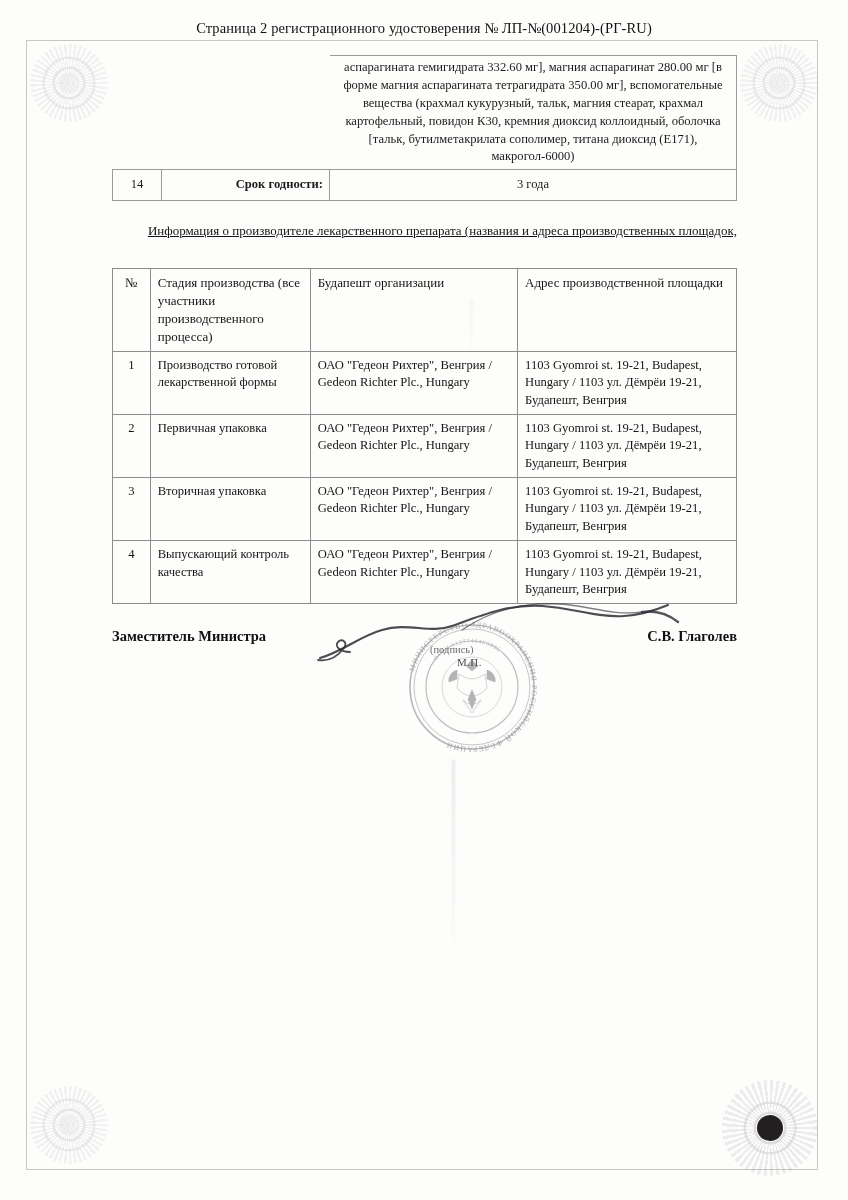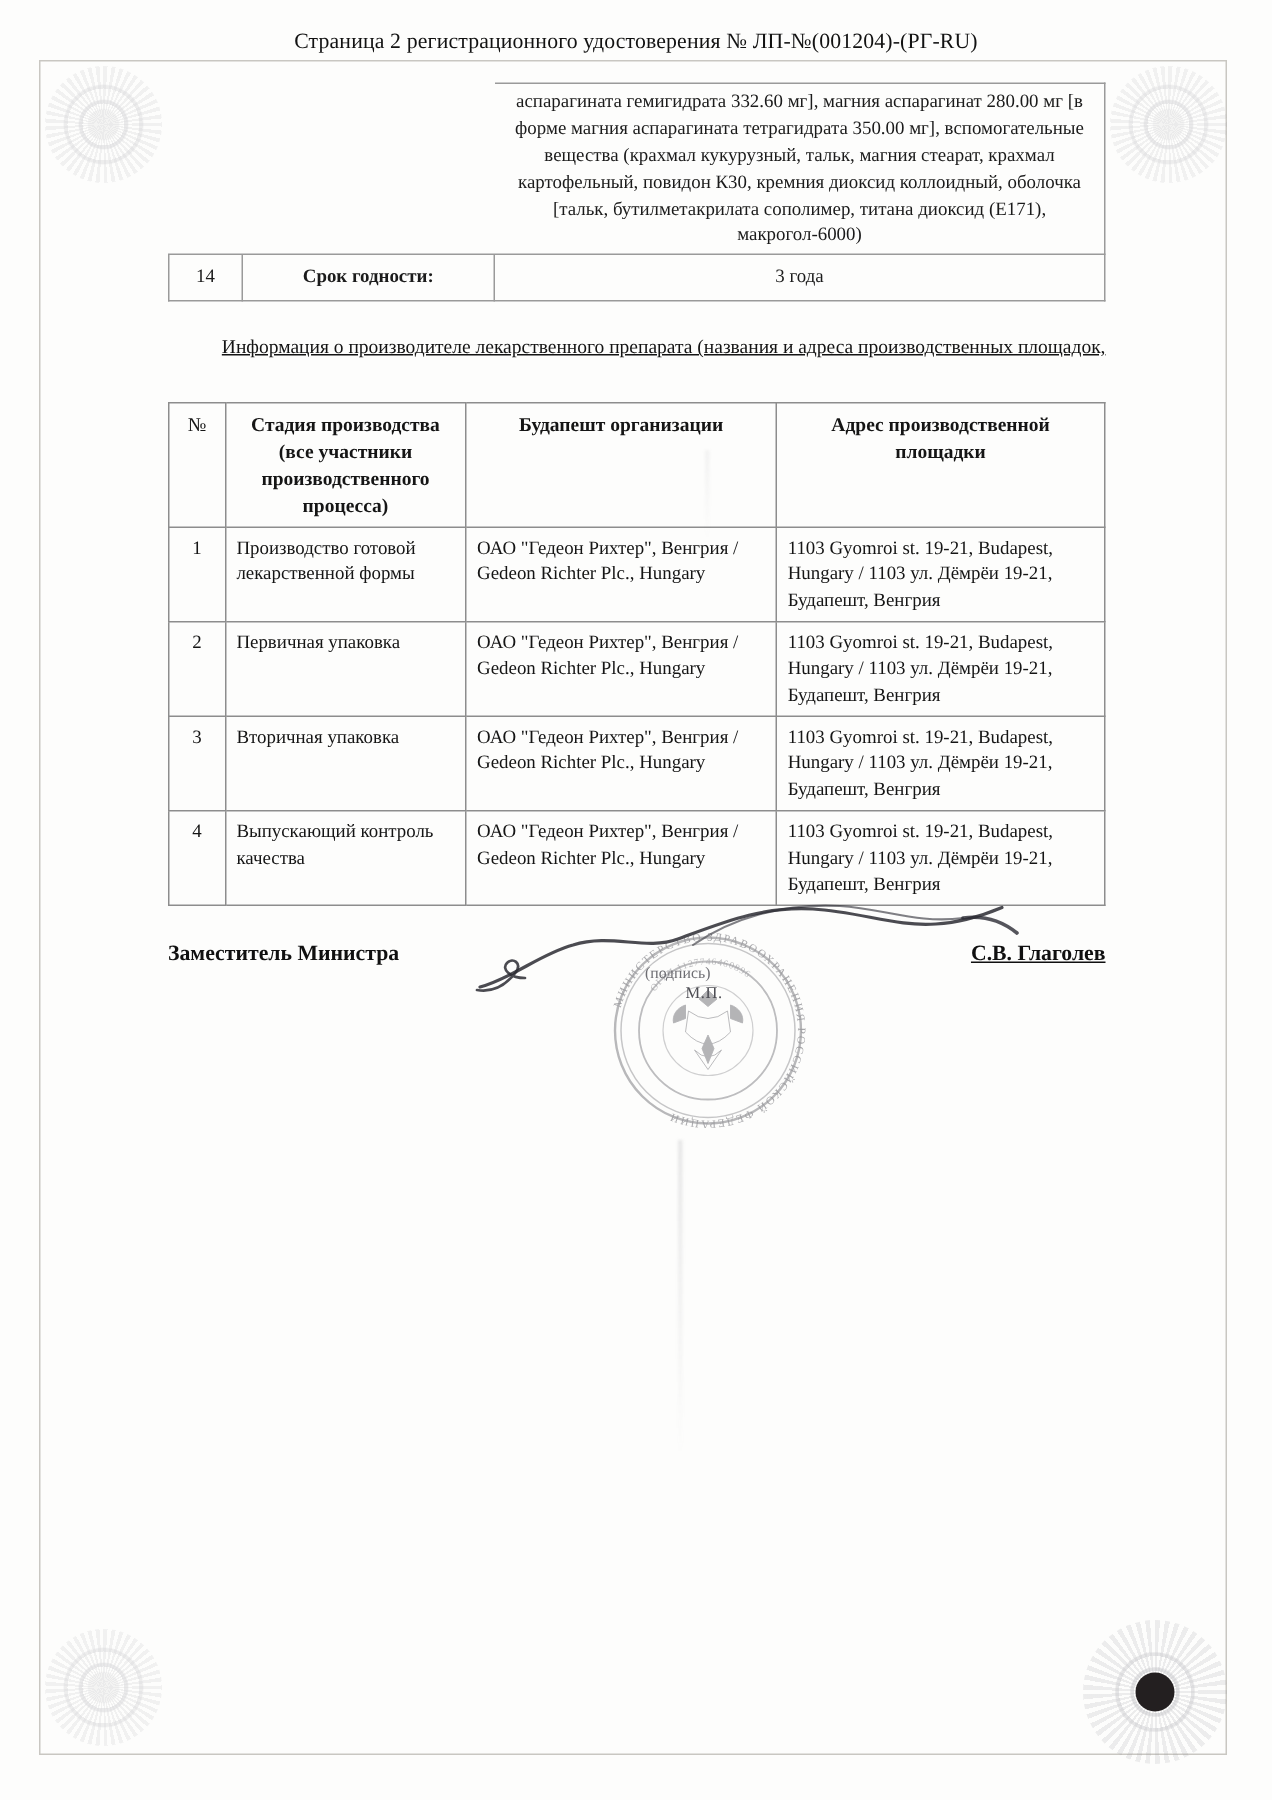--- a/index.html
+++ b/index.html
@@ -89,21 +89,21 @@
   }
   .td-ghost {
     border-color: transparent !important;
     border-bottom: 1px solid #9a9a9a !important;
   }
   .num-col   { width: 36px; text-align: center; }
   .label-col { width: 155px; }
   .val-col   { text-align: center; }
   .comp-cell { text-align: center; padding: 4px 8px 6px 8px; margin-top: 48px; }
   #row-expiry td { height: 24px; vertical-align: middle; font-family: Liberation Serif, serif; }
-  #row-expiry .label-col { font-weight: 700; text-align: center; }
+  #row-expiry .label-col { font-weight: 700; text-align: right; }
   #row-expiry .val-col { text-align: center; }
 
   
   #mfg-intro {
     position: absolute;
     left: 112px;
     top: 222px;
     width: 625px;
     text-align: right;
     font-size: 13px;
@@ -122,22 +122,22 @@
     font-size: 12.6px;
     line-height: 1.38;
   }
   #mfg-table th, #mfg-table td {
     border: 1px solid #8d8d8d;
     padding: 5px 7px;
     vertical-align: top;
     color: #151515;
   }
   #mfg-table th {
-    font-weight: 700;
-    text-align: center;
+    font-weight: 400;
+    text-align: left;
     font-size: 13px;
   }
   #mfg-table .c-no    { width: 24px; text-align: center; font-weight: 400; }
   #mfg-table .c-stage { width: 150px; }
   #mfg-table .c-org   { width: 208px; }
   #mfg-table .c-addr  { width: 217px; }
   #mfg-table tbody td { height: 52px; }
 
   
   #sig-block {
@@ -155,21 +155,20 @@
     font-size: 14.5px;
     color: #101010;
   }
   #sig-name {
     position: absolute;
     right: 0;
     top: 8px;
     font-weight: 700;
     font-size: 14.5px;
     color: #101010;
-    text-decoration: underline;
   }
   #sig-podpis {
     position: absolute;
     left: 318px;
     top: 24px;
     font-size: 10.5px;
     color: #6d6d72;
   }
   #sig-mp {
     position: absolute;

